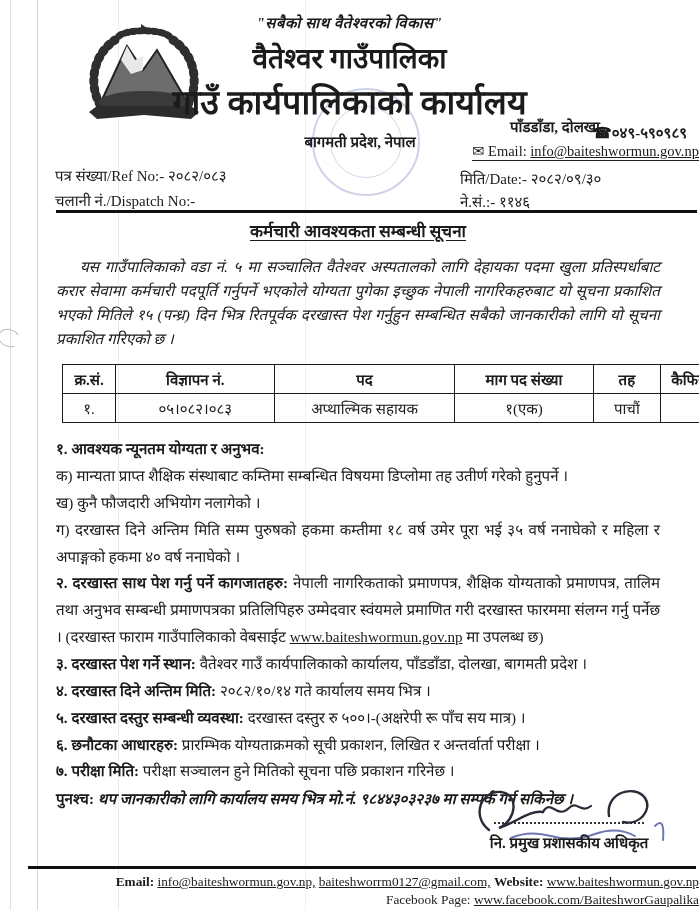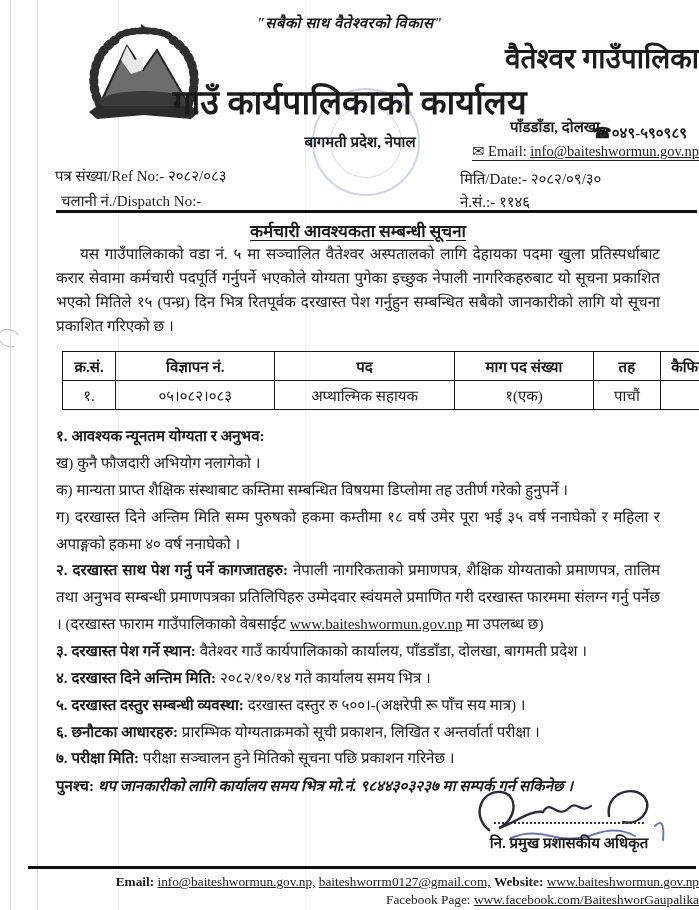--- a/index.html
+++ b/index.html
@@ -7,44 +7,44 @@
     width:699px;height:910px;background:#ffffff;position:relative;overflow:hidden;
     font-family:"Liberation Serif","DejaVu Serif",serif;color:#1b1b1b;
   }
   .fold-line{position:absolute;top:0;bottom:0;width:1px;background:#dedede;}
   .fl1{left:10px;} .fl2{left:37px;background:#d6d6d6;} .fl3{left:118px;background:#ececec;} .fl4{left:305px;background:#f1f1f1;}
 
   
   .logo{position:absolute;left:85px;top:20px;width:118px;height:118px;}
   .motto{position:absolute;left:0;top:12px;width:699px;text-align:center;
          font-style:italic;font-size:15px;font-weight:bold;letter-spacing:.5px;}
-  .muni-name{position:absolute;left:0;top:38px;width:699px;text-align:right;
+  .muni-name{position:absolute;left:0;top:38px;width:699px;text-align:center;
          font-weight:bold;font-size:28px;}
   .office-name{position:absolute;left:0;top:78px;width:699px;text-align:center;
          font-weight:bold;font-size:34px;}
   .addr1{position:absolute;left:120px;top:116px;width:480px;text-align:right;font-weight:bold;font-size:15px;}
   .addr2{position:absolute;left:120px;top:131px;width:480px;text-align:center;font-weight:bold;font-size:15px;}
   .stamp{position:absolute;left:312px;top:88px;width:104px;height:104px;border:2px solid rgba(98,108,185,.38);
          border-radius:50%;opacity:.8;}
   .stamp::after{content:"";position:absolute;left:16px;top:16px;right:16px;bottom:16px;
          border:1px solid rgba(98,108,185,.35);border-radius:50%;}
 
   .phone-line{position:absolute;right:12px;top:122px;font-size:15px;font-weight:bold;}
   .email-line{position:absolute;right:0;top:143px;font-size:14.5px;border-bottom:1px solid #222;padding-bottom:0;}
   .date-line{position:absolute;left:460px;top:168px;font-size:15px;}
   .serial-line{position:absolute;left:460px;top:191px;font-size:15px;}
   .ref-line{position:absolute;left:55px;top:165px;font-size:15px;}
-  .dispatch-line{position:absolute;left:61px;top:190px;font-size:15px;}
+  .dispatch-line{position:absolute;left:55px;top:190px;font-size:15px;}
   .top-rule{position:absolute;left:56px;top:210px;width:641px;height:3px;background:#101010;}
 
   
   .main{position:absolute;left:56px;top:219px;width:604px;}
   .title{text-align:center;font-weight:bold;font-size:17px;}
   .title span{text-decoration:underline;text-underline-offset:3px;}
-  .intro{font-size:15.2px;line-height:1.58;text-align:justify;text-indent:24px;}
+  .intro{margin-top:13px;font-size:15.2px;line-height:1.58;text-align:justify;text-indent:24px;font-style:italic;}
 
   table.vac{border-collapse:collapse;margin:13px auto 0 6px;width:665px;font-size:15px;}
   table.vac th,table.vac td{border:1.7px solid #1a1a1a;text-align:center;padding:2px 4px;height:24px;}
   table.vac th{font-weight:bold;}
   .c0{width:8%;} .c1{width:24%;} .c2{width:27%;} .c3{width:21%;} .c4{width:10%;} .c5{width:10%;margin-left:36px;}
 
   .items{margin-top:13px;font-size:15.1px;line-height:1.78;}
   .item{text-align:justify;}
   .lead{font-weight:bold;}
   .doclink{text-decoration:underline;color:inherit;cursor:pointer;}
@@ -124,22 +124,22 @@
       <td>अप्थाल्मिक सहायक</td>
       <td>१(एक)</td>
       <td>पाचौं</td>
       <td></td>
     </tr>
   </tbody>
     </table>
 
   <div class="items">
     <div class="item"><span class="lead">१. आवश्यक न्यूनतम योग्यता र अनुभव:</span></div>
+    <div class="item">क) मान्यता प्राप्त शैक्षिक संस्थाबाट कम्तिमा सम्बन्धित विषयमा डिप्लोमा तह उतीर्ण गरेको हुनुपर्ने ।</div>
     <div class="item">ख) कुनै फौजदारी अभियोग नलागेको ।</div>
-    <div class="item">क) मान्यता प्राप्त शैक्षिक संस्थाबाट कम्तिमा सम्बन्धित विषयमा डिप्लोमा तह उतीर्ण गरेको हुनुपर्ने ।</div>
     <div class="item">ग) दरखास्त दिने अन्तिम मिति सम्म पुरुषको हकमा कम्तीमा १८ वर्ष उमेर पूरा भई ३५ वर्ष ननाघेको र महिला र अपाङ्गको हकमा ४० वर्ष ननाघेको ।</div>
     <div class="item"><span class="lead">२. दरखास्त साथ पेश गर्नु पर्ने कागजातहरु:</span><span> नेपाली नागरिकताको प्रमाणपत्र, शैक्षिक योग्यताको प्रमाणपत्र, तालिम तथा अनुभव सम्बन्धी प्रमाणपत्रका प्रतिलिपिहरु उम्मेदवार स्वंयमले प्रमाणित गरी दरखास्त फारममा संलग्न गर्नु पर्नेछ । (दरखास्त फाराम गाउँपालिकाको वेबसाईट </span><a class="doclink">www.baiteshwormun.gov.np</a><span> मा उपलब्ध छ)</span></div>
     <div class="item"><span class="lead">३. दरखास्त पेश गर्ने स्थान:</span><span> वैतेश्वर गाउँ कार्यपालिकाको कार्यालय, पाँडडाँडा, दोलखा, बागमती प्रदेश ।</span></div>
     <div class="item"><span class="lead">४. दरखास्त दिने अन्तिम मिति:</span><span> २०८२/१०/१४ गते कार्यालय समय भित्र ।</span></div>
     <div class="item"><span class="lead">५. दरखास्त दस्तुर सम्बन्धी व्यवस्था:</span><span> दरखास्त दस्तुर रु ५००।-(अक्षरेपी रू पाँच सय मात्र) ।</span></div>
     <div class="item"><span class="lead">६. छनौटका आधारहरु:</span><span> प्रारम्भिक योग्यताक्रमको सूची प्रकाशन, लिखित र अन्तर्वार्ता परीक्षा ।</span></div>
     <div class="item"><span class="lead">७. परीक्षा मिति:</span><span> परीक्षा सञ्चालन हुने मितिको सूचना पछि प्रकाशन गरिनेछ ।</span></div>
   </div>
 
   <div class="postscript"><span class="label">पुनश्च:</span><span class="ps-text"> थप जानकारीको लागि कार्यालय समय भित्र मो.नं. ९८४४३०३२३७ मा सम्पर्क गर्न सकिनेछ ।</span></div>

